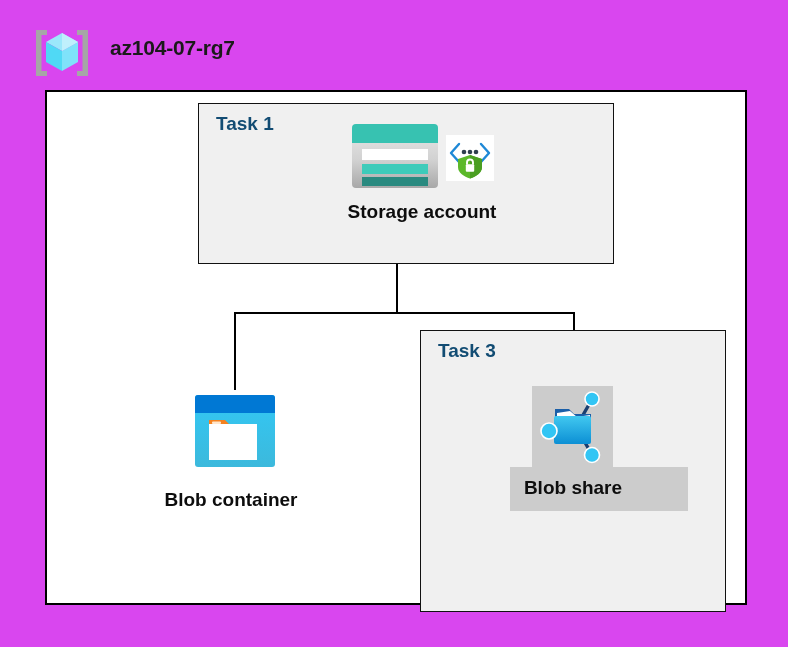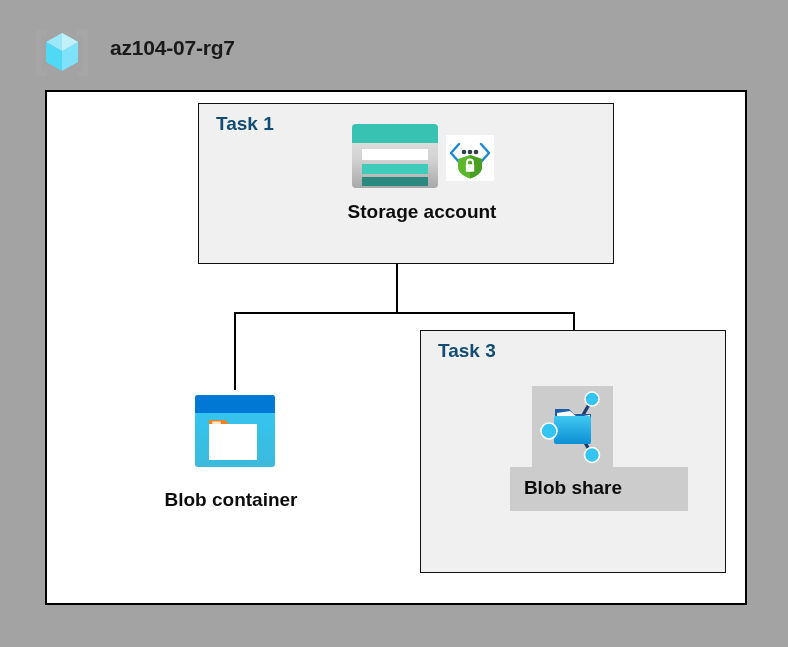--- a/index.html
+++ b/index.html
@@ -10,21 +10,21 @@
   }
   body {
     font-family: "Liberation Sans", sans-serif;
     -webkit-font-smoothing: antialiased;
   }
 
   #canvas {
     position: relative;
     width: 788px;
     height: 647px;
-    background: #a3a3a3;
+    background: #d946ef;
     overflow: hidden;
   }
 
   
   #header {
     position: absolute;
     left: 30px;
     top: 26px;
     width: 360px;
     height: 50px;
@@ -61,21 +61,21 @@
 
   
   .task-box {
     position: absolute;
     background: #F0F0F0;
     border: 1.5px solid #111111;
     box-sizing: border-box;
   }
   #task1-box { left: 198px; top: 103px; width: 416px; height: 161px; }
   #task2-box { left: 73px;  top: 330px; width: 301px; height: 243px; }
-  #task3-box { left: 420px; top: 330px; width: 306px; height: 243px; }
+  #task3-box { left: 420px; top: 330px; width: 306px; height: 282px; }
 
   .task-label {
     position: absolute;
     left: 17px;
     top: 9px;
     font-size: 19px;
     font-weight: bold;
     color: #124C73;
     white-space: nowrap;
   }

